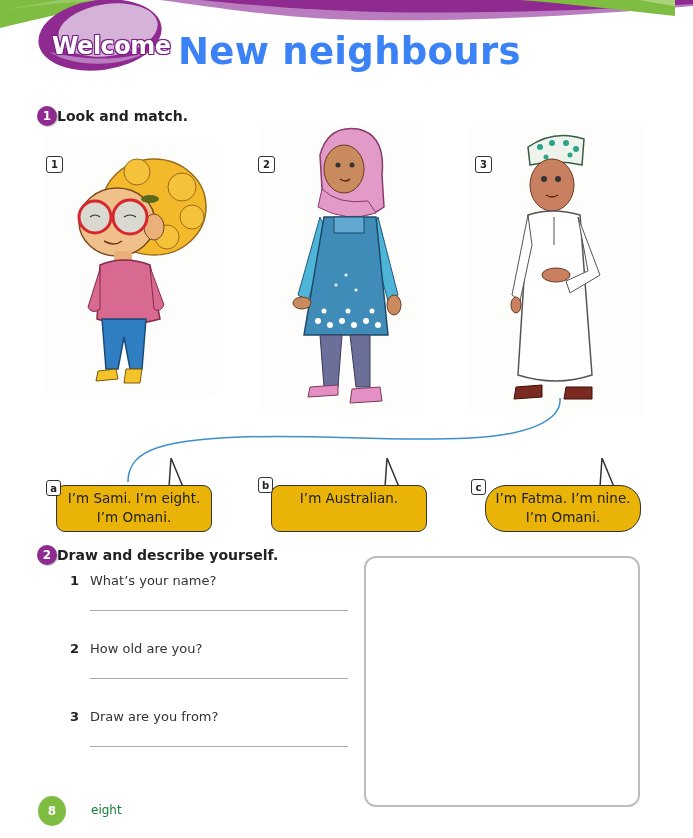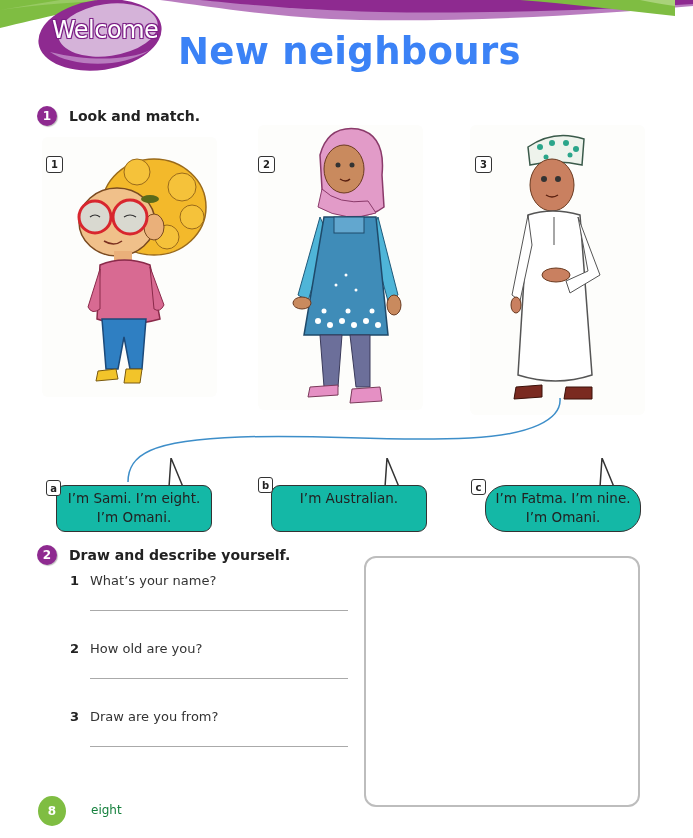--- a/index.html
+++ b/index.html
@@ -7,54 +7,54 @@
       width: 693px; height: 838px; position: relative; overflow: hidden;
       background: #ffffff;
       font-family: "DejaVu Sans", sans-serif;
       color: #222;
     }
     .abs { position: absolute; }
 
     
     #banner { position: absolute; left: 0; top: 0; width: 693px; height: 90px; }
     .welcome-text {
-      position: absolute; left: 40px; top: 16px;
-      font-family: "DejaVu Sans", sans-serif; font-weight: normal;
+      position: absolute; left: 40px; top: 32px;
+      font-family: "DejaVu Sans", sans-serif; font-weight: bold;
       font-size: 24px; color: #ffffff; letter-spacing: -0.5px;
       text-shadow: 0 0 2px #7c1f86, 1px 1px 0 #7c1f86, -1px -1px 0 #7c1f86, 1px -1px 0 #7c1f86, -1px 1px 0 #7c1f86;
       padding-left: 12px;
     }
     .page-title {
       position: absolute; left: 178px; top: 30px;
       font-family: "DejaVu Sans", sans-serif; font-weight: bold;
       font-size: 37px; color: #3b82f6; letter-spacing: 0.3px;
     }
 
     
     .ex-head { position: absolute; display: flex; align-items: center; }
     .ex-num {
       width: 20px; height: 20px; border-radius: 50%;
       background: #8e2a90; color: #fff; font-weight: bold; font-size: 12px;
       display: flex; align-items: center; justify-content: center;
       box-shadow: 1px 1px 1px rgba(0,0,0,0.25);
     }
-    .ex-title { margin-left: 12px; font-weight: bold; font-size: 14px; color: #222; }
+    .ex-title { font-weight: bold; font-size: 14px; color: #222; }
 
     
     .pic { position: absolute; background: #fdfdfb; border-radius: 6px; }
     .num-box {
       position: absolute; width: 15px; height: 15px; border: 1.5px solid #333;
       border-radius: 3px; background: #fff; font-size: 10px; font-weight: bold;
       display: flex; align-items: center; justify-content: center; color: #222;
     }
 
     
     .bubble {
       position: absolute; width: 154px; height: 42px;
-      border: 1.5px solid #333; border-radius: 9px; background: #14b8a6;
+      border: 1.5px solid #333; border-radius: 9px; background: #eab308;
       font-family: "DejaVu Sans", sans-serif; font-size: 13.5px; color: #222;
       text-align: center; line-height: 19px; padding-top: 3px; box-sizing: content-box;
     }
     .bubble .line { display: block; white-space: nowrap; }
     .bubble-tail { position: absolute; }
     .letter-box {
       position: absolute; width: 13px; height: 14px; border: 1.5px solid #333;
       border-radius: 3px; background: #fff; font-size: 10px; font-weight: bold;
       display: flex; align-items: center; justify-content: center; color: #222;
     }

